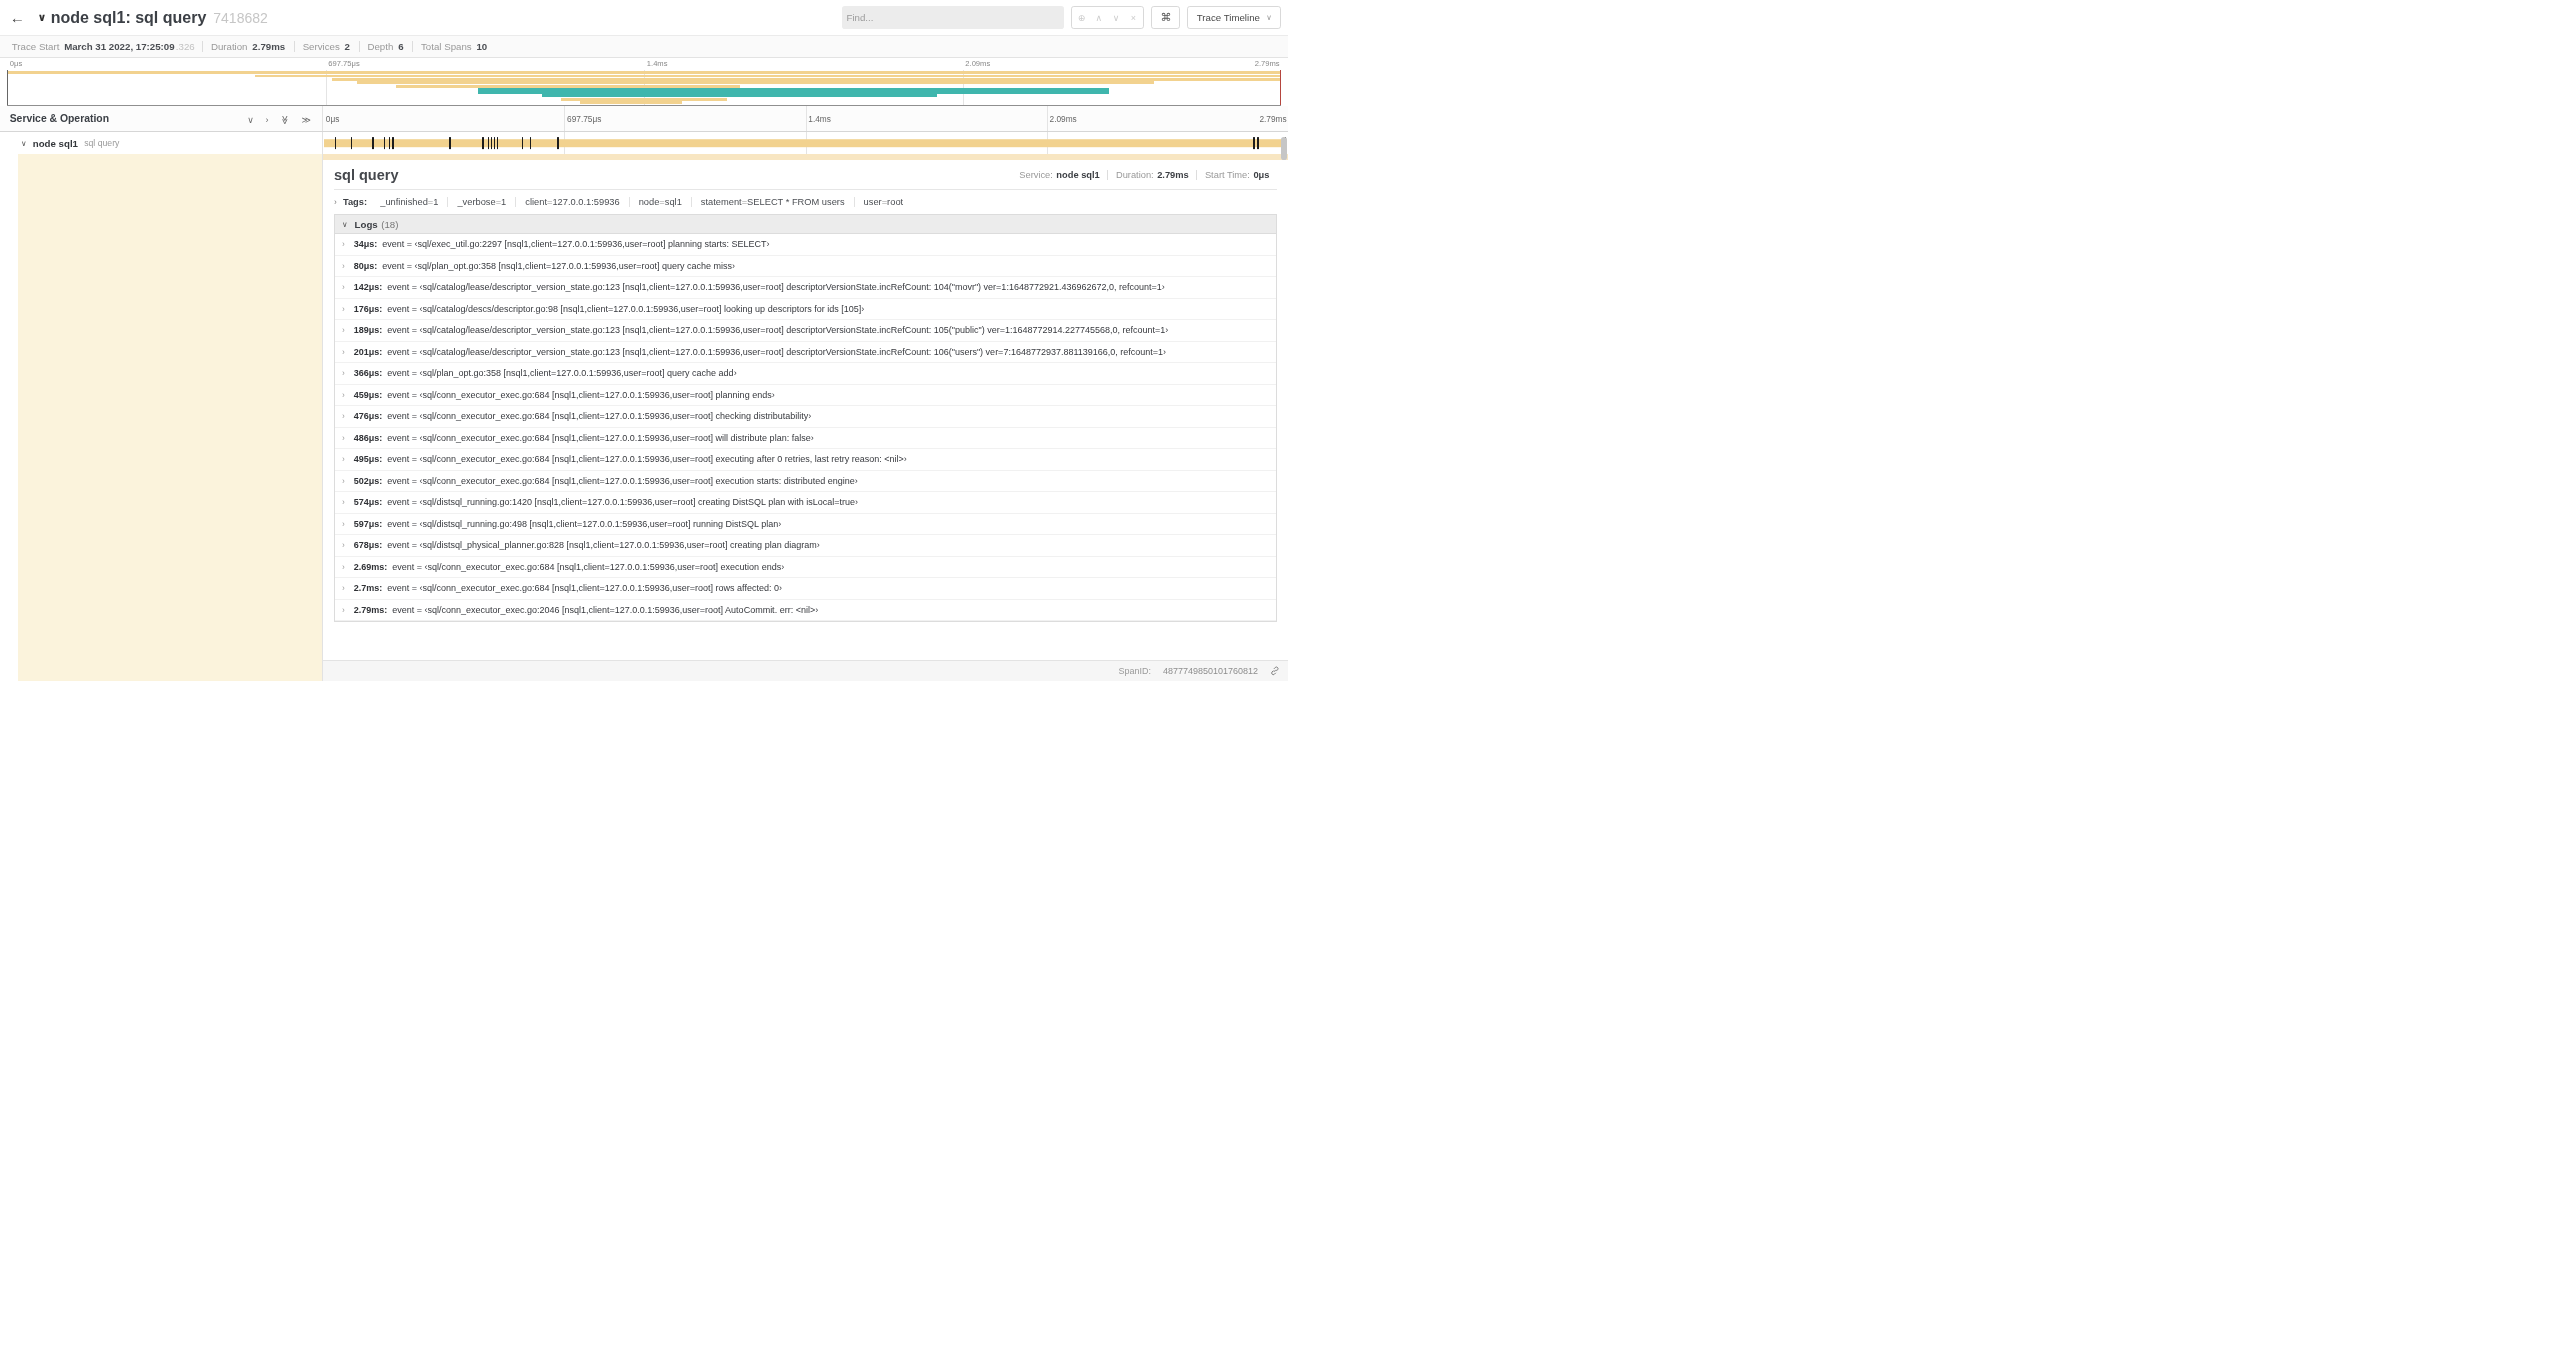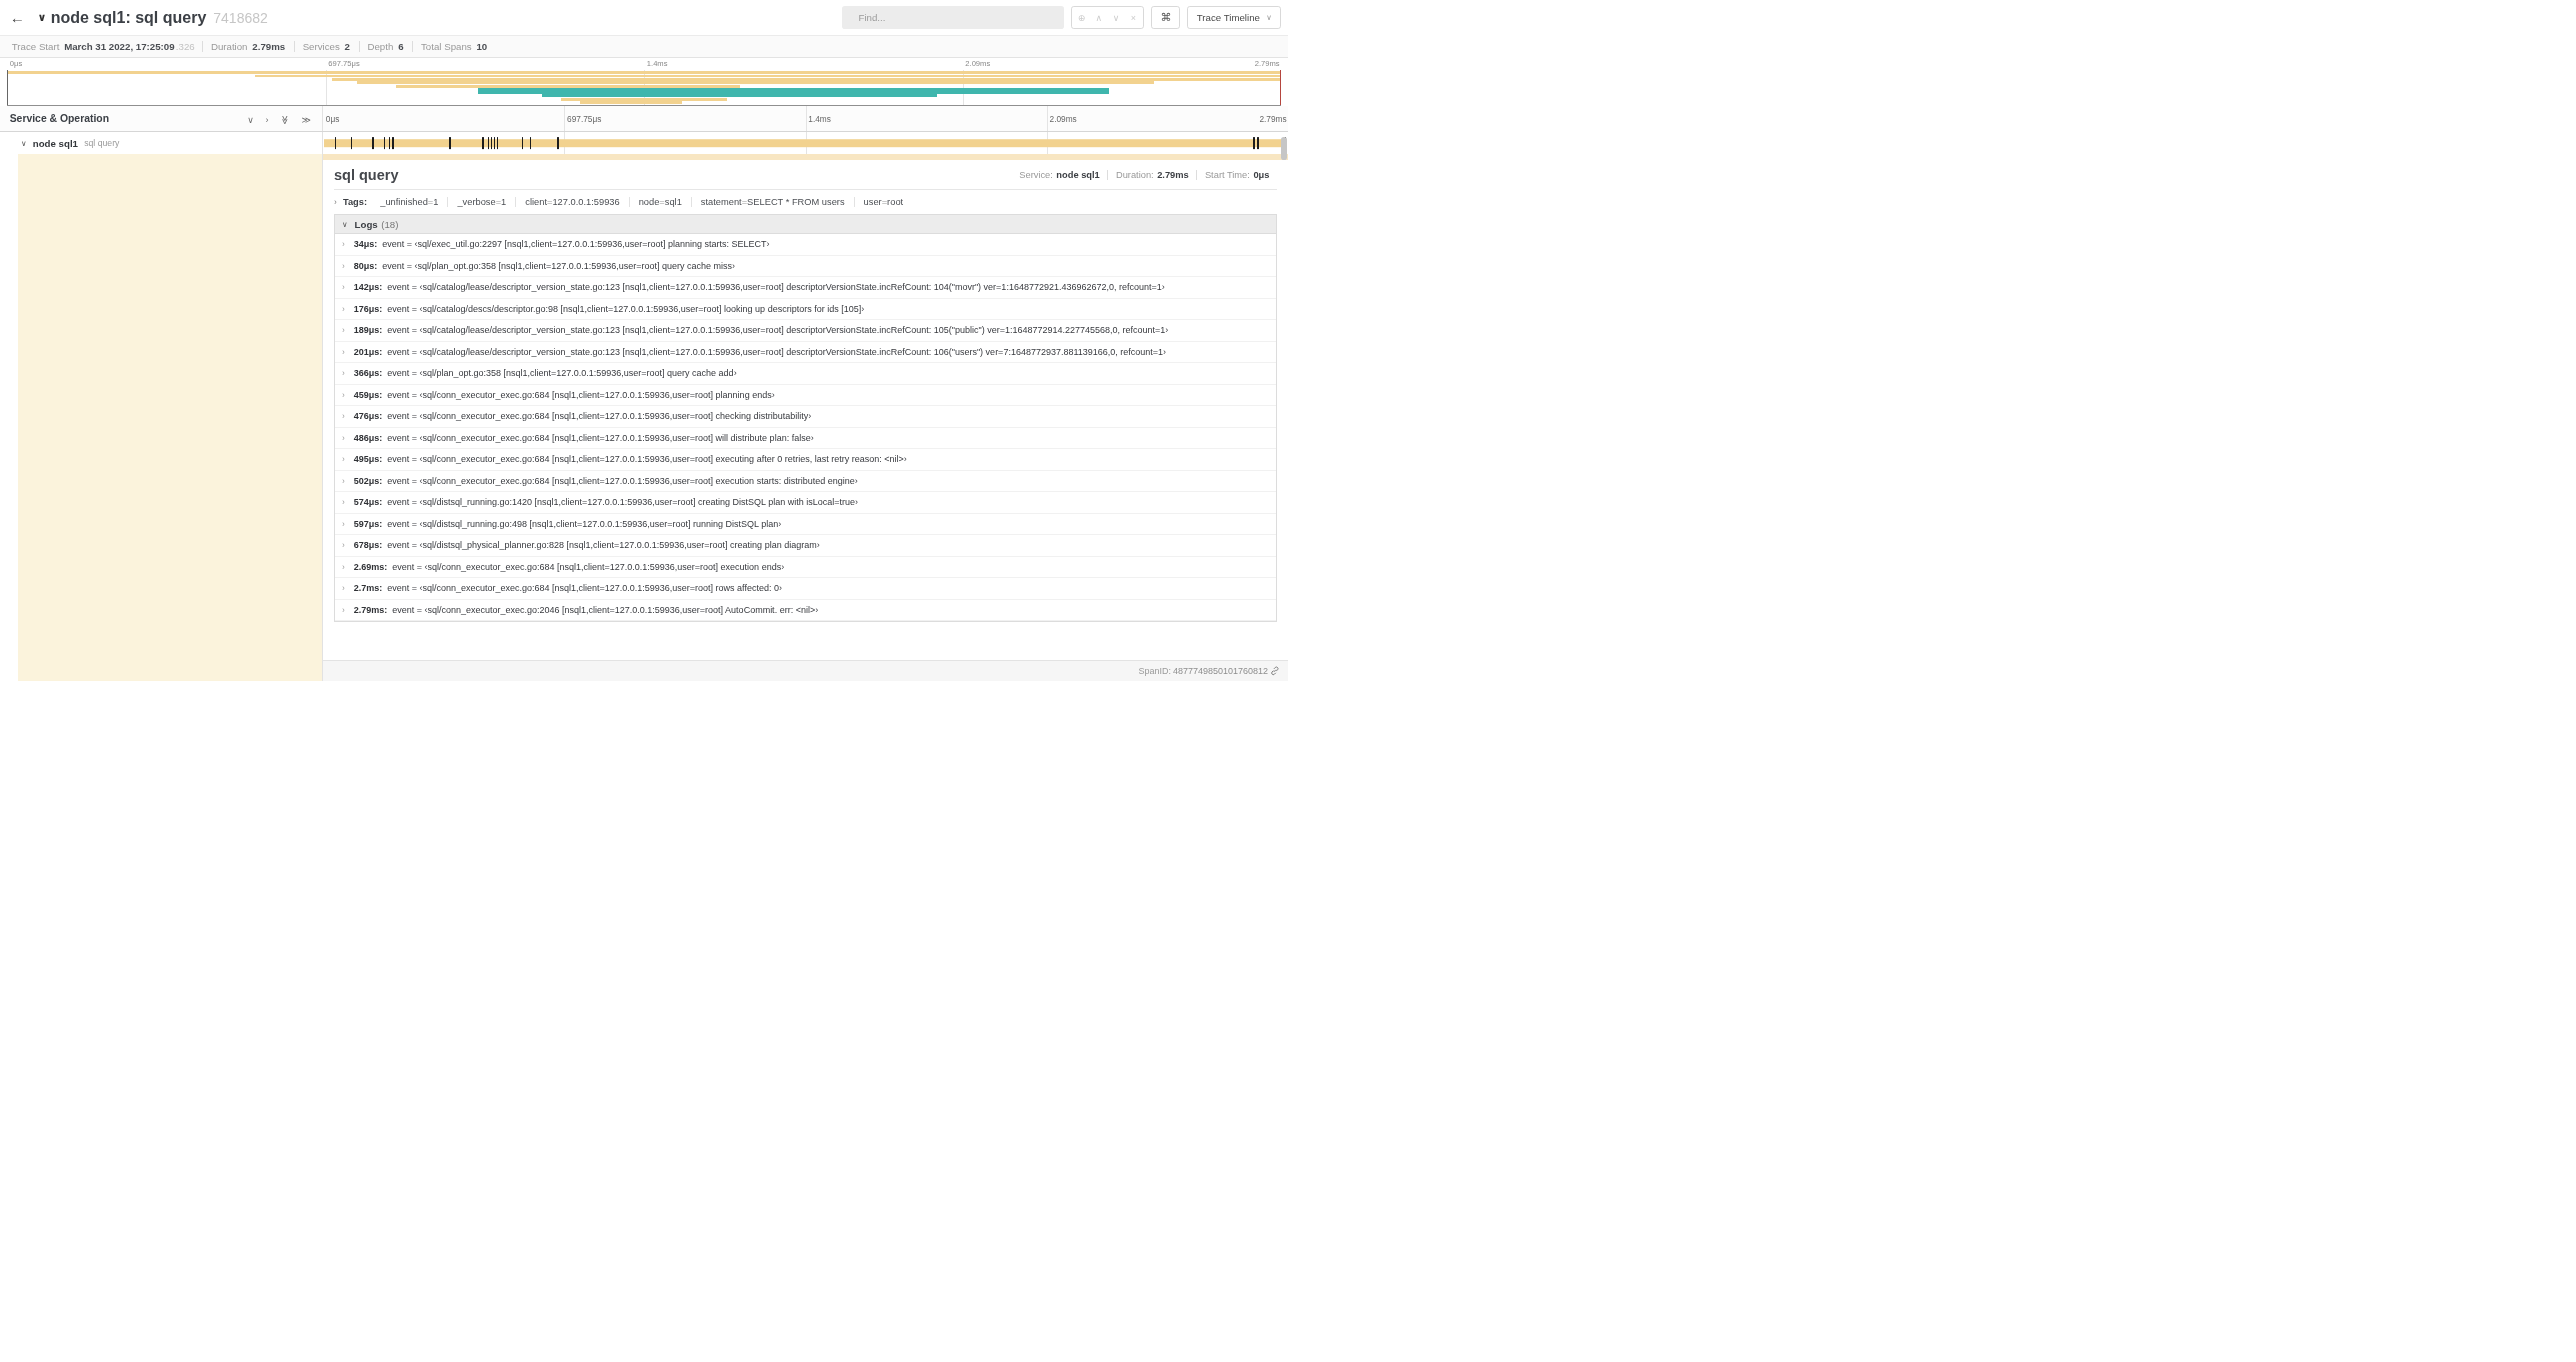--- a/index.html
+++ b/index.html
@@ -11,21 +11,21 @@
   }
   .app { width: 1288px; height: 681px; display: flex; flex-direction: column; }
 
   
   .hdr { height: 35px; flex: 0 0 auto; display: flex; align-items: center; padding: 0 7px 0 9.7px; background: #fff; }
   .back { font-size: 15.2px; color: #444; width: 23.5px; cursor: pointer; }
   .trace-chevron { font-size: 11px; font-weight: 700; color: #2f2f2f; margin: 0 1.4px 0 4.2px; cursor: pointer; }
   .title { font-size: 16px; font-weight: 700; color: #3c4046; margin-left: 3px; white-space: nowrap; }
   .trace-id { font-size: 14px; color: #c6c6c6; margin-left: 7px; font-weight: 400; }
   .hdr-right { margin-left: auto; display: flex; align-items: center; gap: 7px; }
-  .find { width: 222px; height: 23.5px; background: #ececec; border: none; border-radius: 2.8px; padding: 0 17px; font-size: 9.7px; color: #333; outline: none; font-family: inherit; }
+  .find { width: 222px; height: 23.5px; background: #ececec; border: none; border-radius: 2.8px; padding: 0 5px; font-size: 9.7px; color: #333; outline: none; font-family: inherit; }
   .find::placeholder { color: #9b9b9b; }
   .find-ctrls { height: 23.5px; border: 0.7px solid #d9d9d9; border-radius: 2.8px; display: flex; align-items: center; background: #fff; padding: 0 1.4px; }
   .find-ic { width: 17.3px; text-align: center; color: #ccc; font-size: 9px; cursor: default; }
   .btn { height: 23.5px; border: 0.7px solid #d9d9d9; border-radius: 2.8px; background: #fff; display: flex; align-items: center; font-size: 9.7px; color: #4a4a4a; cursor: pointer; }
   .btn-cmd { width: 29px; justify-content: center; font-size: 11px; color: #555; }
   .btn-view { padding: 0 8.3px; gap: 6.2px; }
   .btn-view .dd-chev { font-size: 7.6px; color: #999; }
 
   
   .summary { height: 23px; flex: 0 0 auto; background: #fafafa; border-top: 0.7px solid #ebebeb; border-bottom: 0.7px solid #e3e3e3; display: flex; align-items: center; padding: 0 4.2px; font-size: 9.7px; }
@@ -107,21 +107,21 @@
   .logs-hdr { background: #ececec; border-bottom: 0.7px solid #dcdcdc; padding: 3.5px 7px; display: flex; align-items: center; font-size: 9.7px; cursor: pointer; }
   .logs-chevron { font-size: 7.6px; color: #555; margin-right: 7px; }
   .logs-title { font-weight: 700; color: #3c3f44; }
   .logs-count { color: #777; margin-left: 3.5px; }
   .log-row { height: 21.5px; display: flex; align-items: center; padding: 0 7px; border-bottom: 0.7px solid #f1f1f1; background: #fff; cursor: pointer; }
   .log-chevron { color: #999; font-size: 8.3px; width: 11.8px; flex: 0 0 auto; }
   .log-time { font-weight: 700; font-size: 9px; color: #303236; margin-right: 4.8px; white-space: nowrap; }
   .log-text { font-size: 9px; color: #37393e; white-space: nowrap; overflow: hidden; }
   .logs-note { padding: 4.2px 7px 5.5px; font-size: 8px; color: #9b9b9b; background: #fff; }
 
-  .spanid-strip { height: 21px; flex: 0 0 auto; background: #f6f6f6; border-top: 0.7px solid #e3e3e3; display: flex; align-items: center; justify-content: flex-end; gap: 2px; padding-right: 8.3px; font-size: 9px; color: #9a9a9a; }
+  .spanid-strip { height: 21px; flex: 0 0 auto; background: #f6f6f6; border-top: 0.7px solid #e3e3e3; display: flex; align-items: center; justify-content: flex-end; gap: 12px; padding-right: 8.3px; font-size: 9px; color: #9a9a9a; }
   .spanid-value { color: #8e8e8e; }
   .link-icon { display: flex; align-items: center; color: #777; cursor: pointer; }
   .scroll-thumb { position: absolute; right: 1.4px; top: 30.5px; width: 5.5px; height: 23.5px; background: #c6c6c6; border-radius: 2.8px; z-index: 5; cursor: pointer; }
 </style>
 </head>
 <body>
 
 <div class="app">
 
   <div class="hdr">

